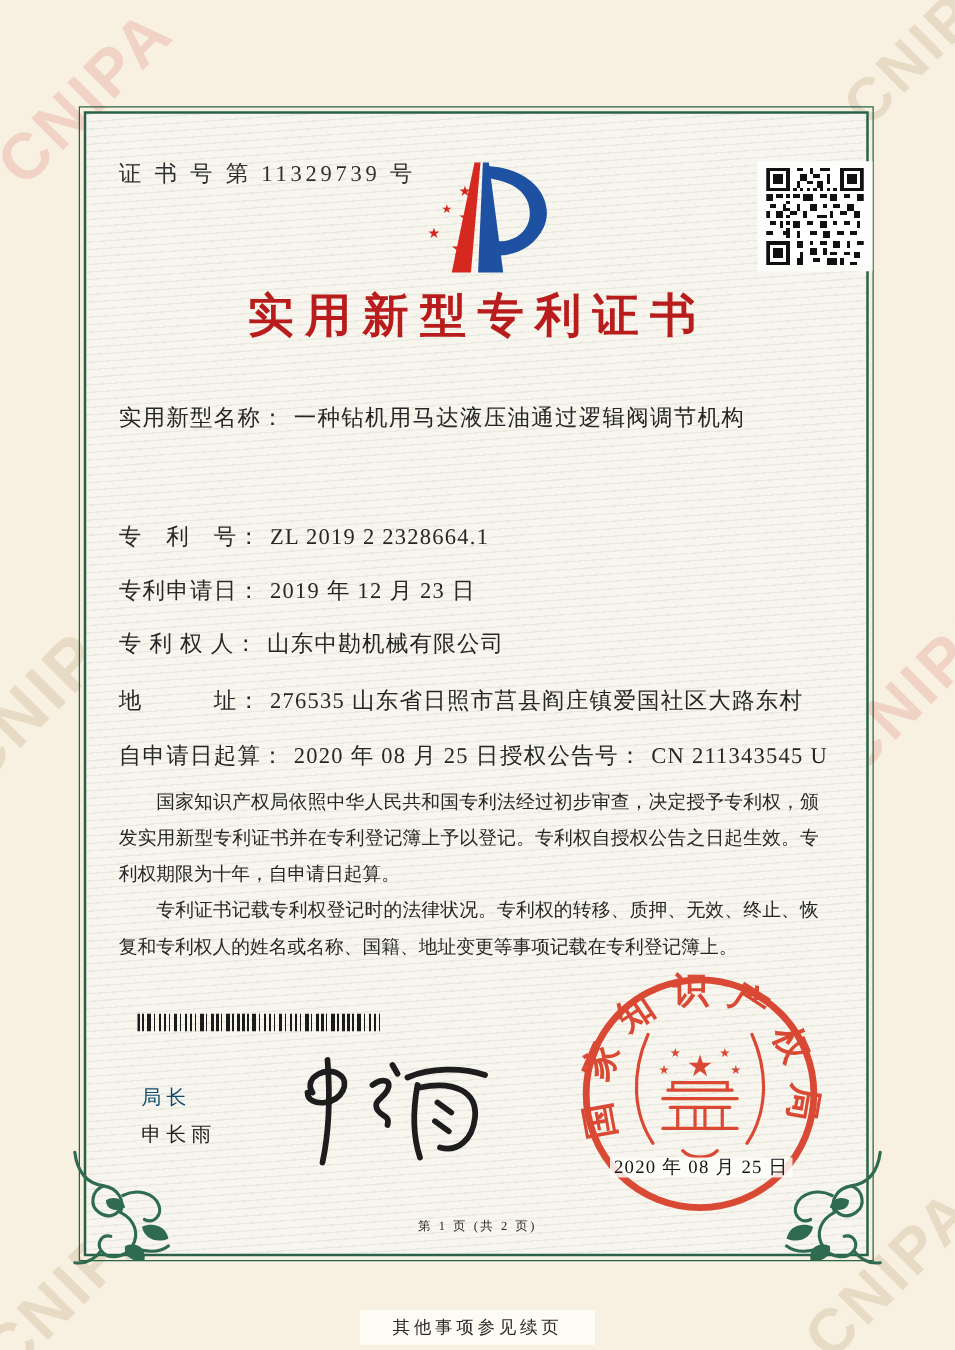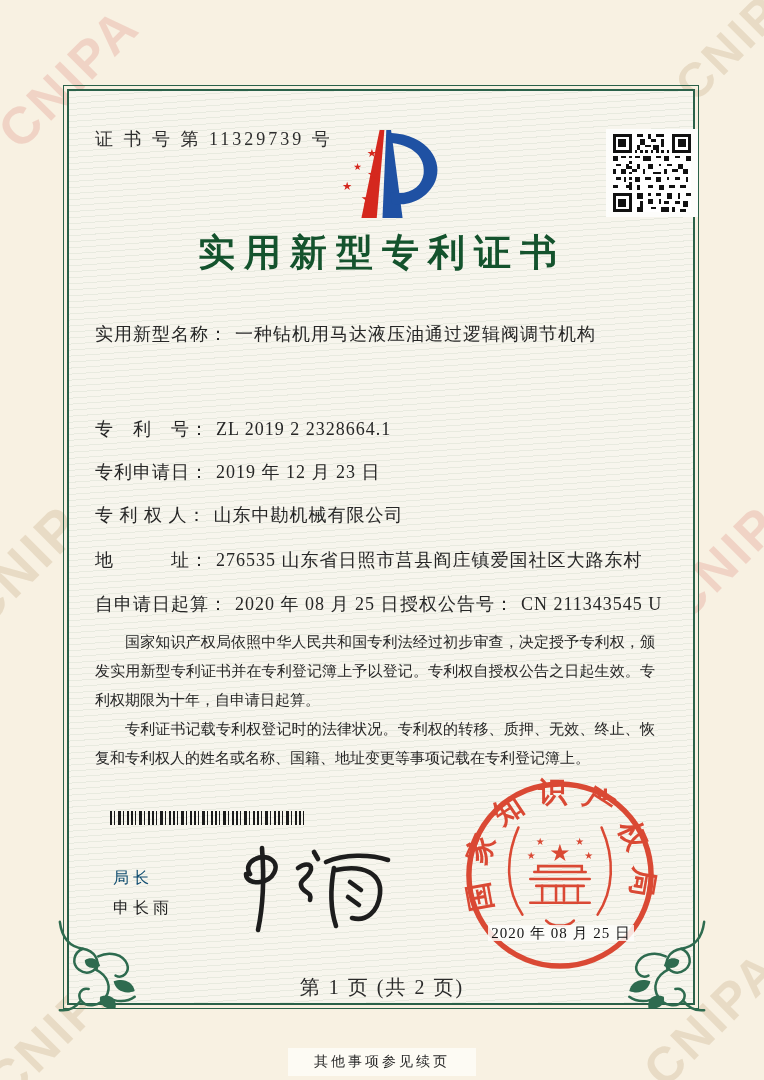--- a/index.html
+++ b/index.html
@@ -30,21 +30,21 @@
 
   .cert-no { position:absolute; left:95px; top:127px; font-size:18px; letter-spacing:3px; color:#2e2e2e; }
 
   .logo { position:absolute; left:326px; top:124px; width:134px; height:100px; }
 
   .qr-box { position:absolute; left:606px; top:129px; width:92px; height:88px;
             background:#fdfdfb; display:flex; align-items:center; justify-content:center; }
   .qr-box svg { width:78px; height:78px; }
 
   .title { position:absolute; left:0; top:228px; width:100%; text-align:center;
-           font-size:37px; font-weight:bold; letter-spacing:9px; color:#14532d; }
+           font-size:37px; font-weight:bold; letter-spacing:9px; color:#b91c1c; }
 
   .field-row { position:absolute; left:95px; width:565px; font-size:18px; color:#262626;
                letter-spacing:1px; white-space:nowrap; }
   .fvalue { margin-left:7px; }
   .field-second { position:absolute; left:305px; top:0; }
 
   .paras { position:absolute; left:95px; top:628px; width:560px; font-size:15px;
            line-height:29px; color:#262626; text-align:justify; }
   .paras p { text-indent:2em; }
 
@@ -59,21 +59,21 @@
   .sig-title { position:absolute; left:113px; top:868px; font-size:16px; letter-spacing:4px; color:#0c4a6e; }
   .sig-name  { position:absolute; left:113px; top:898px; font-size:16px; letter-spacing:4px; color:#222; }
   .sig-hand  { position:absolute; left:222px; top:840px; width:180px; height:98px; }
 
   .seal { position:absolute; left:461px; top:776px; width:198px; height:198px; opacity:0.95; }
   .seal-date { position:absolute; left:468px; top:924px; width:186px; text-align:center;
                font-size:15px; color:#141414; letter-spacing:1px; }
   .seal-date span { background:rgba(253,253,250,0.85); padding:0 3px; }
 
   .page-num { position:absolute; left:0; top:974px; width:100%; text-align:center;
-              font-size:20px; color:#2a2a2a; letter-spacing:2px; }
+              font-size:10px; color:#2a2a2a; letter-spacing:2px; }
 
   .note-band { position:absolute; left:0; top:1048px; width:100%; text-align:center; }
   .note-band span { display:inline-block; background:#fdfbf4; padding:5px 26px;
               font-size:14px; color:#2a2a2a; letter-spacing:3px; }
 </style>
 </head>
 <body>
 
 <div class="page">
 

